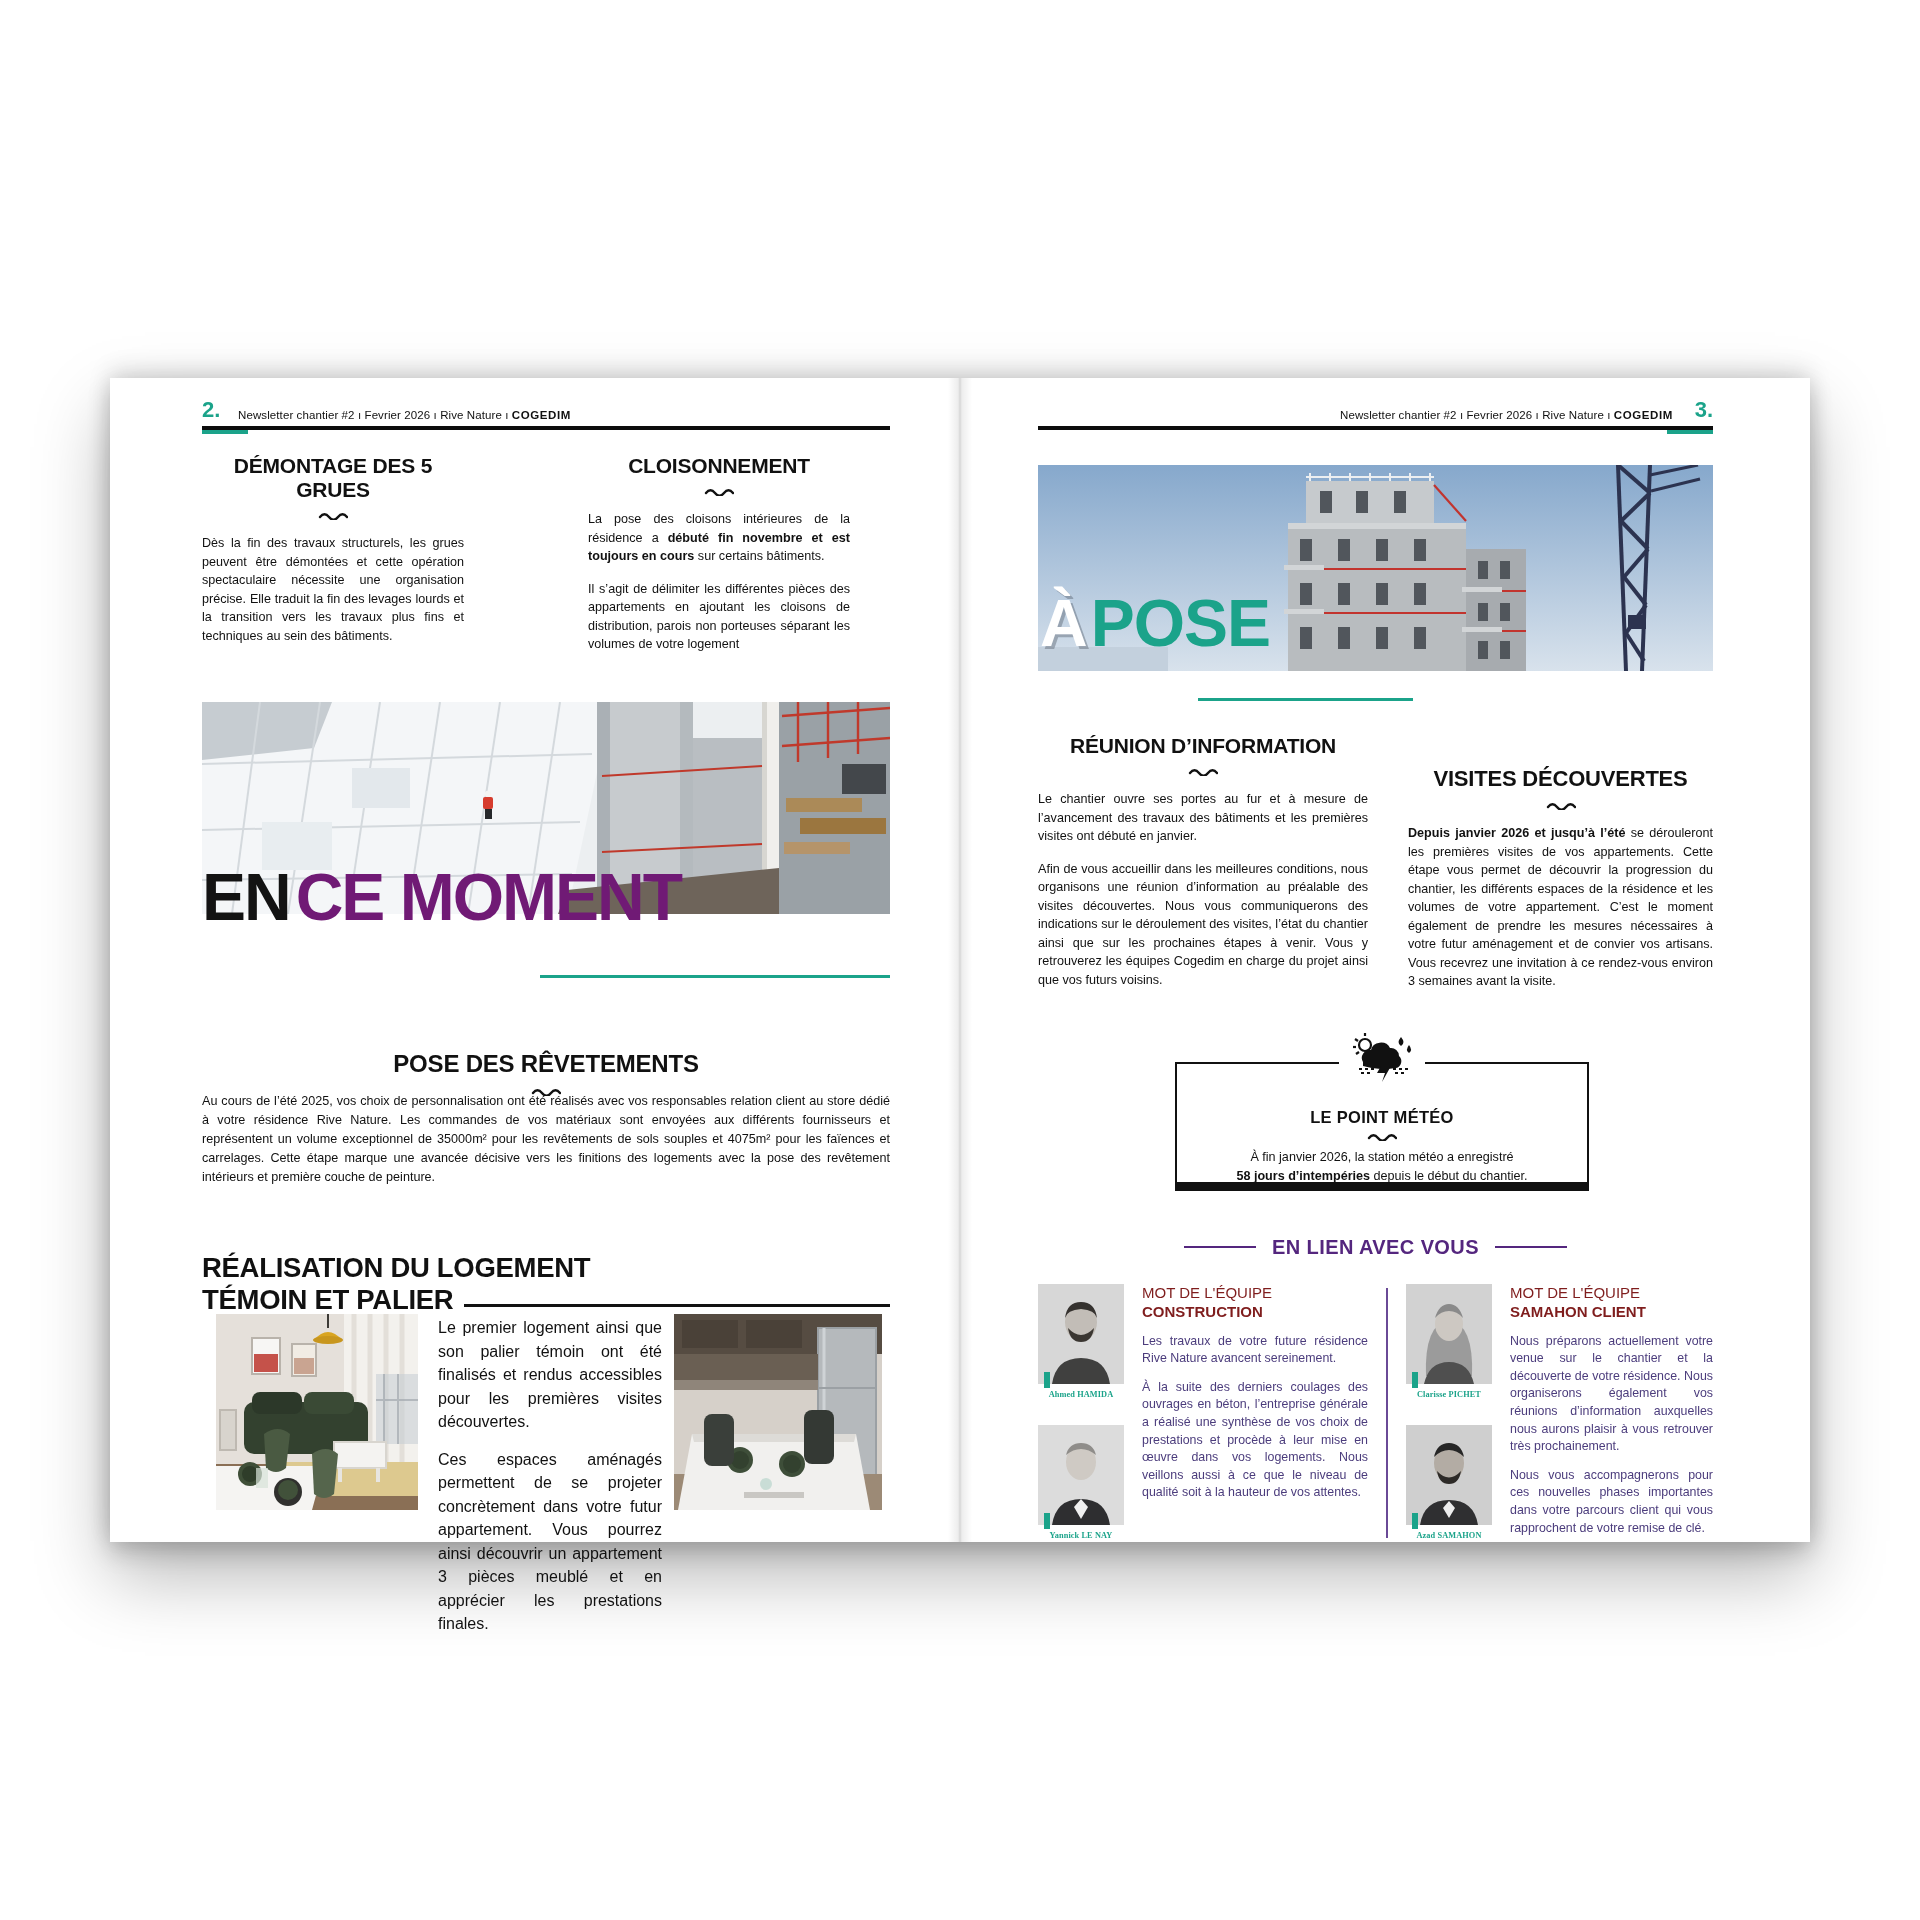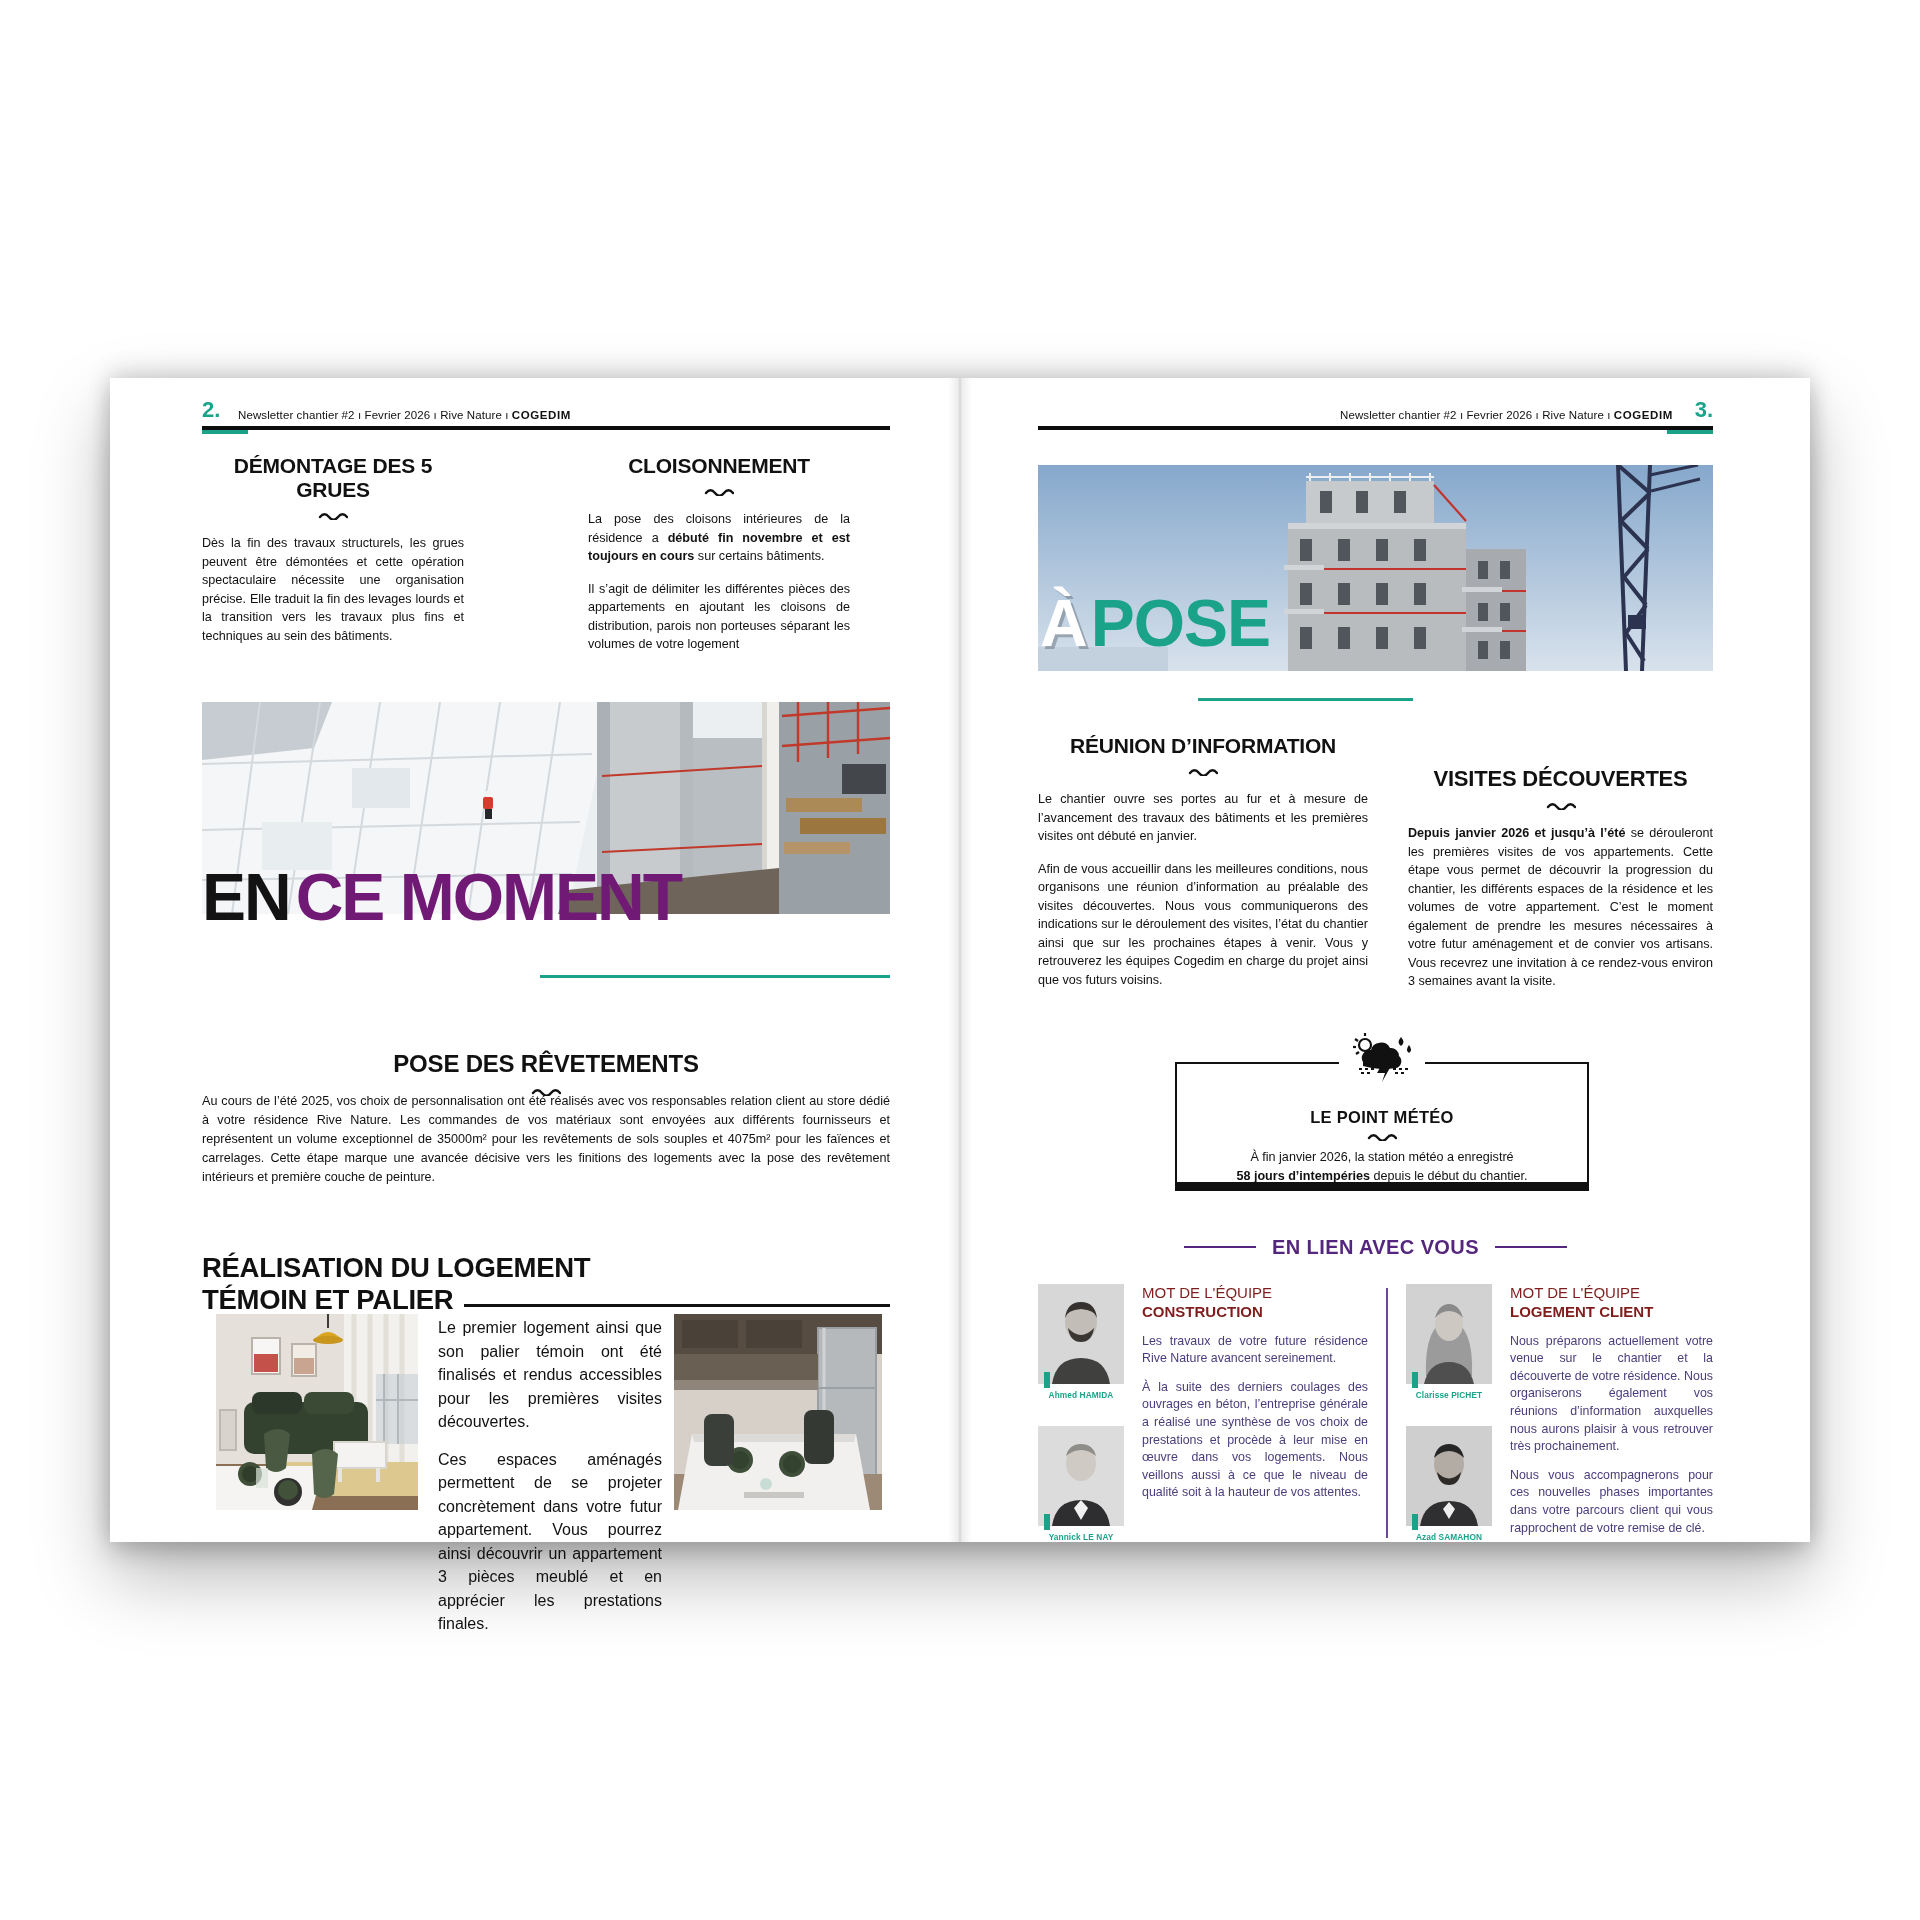--- a/index.html
+++ b/index.html
@@ -72,21 +72,21 @@
   .meteo-lines{margin-top:7px;font-size:12.6px;line-height:1.5;}
 
   .lien-head{position:absolute;left:78px;top:858px;width:675px;text-align:center;color:#54267e;
              font-size:20px;font-weight:bold;letter-spacing:.4px;}
   .lien-dash{display:inline-block;vertical-align:middle;width:72px;height:2.5px;background:#54267e;margin:0 16px 3px;}
   .team{position:absolute;left:78px;top:906px;width:675px;height:258px;display:flex;}
   .team-col{display:flex;}
   .team-col-1{width:330px;}
   .team-divider{width:2px;background:#6a4a96;margin:4px 18px 4px 18px;}
   .team-col-2{flex:1;}
-  .shots{width:90px;flex:none;}
+  .shots{width:90px;flex:none;font-family:Liberation Serif, serif;}
   .headshot{position:relative;width:86px;height:100px;}
   .headshot svg{display:block;width:100%;height:100%;}
   .shot-mark{position:absolute;left:6px;bottom:-4px;width:6px;height:16px;background:#1ba38a;}
   .shot-name{margin-top:6px;width:86px;text-align:center;font-size:8.3px;font-weight:bold;color:#1ba38a;letter-spacing:.1px;}
   .shot-gap{height:26px;}
   .team-text{flex:1;padding-left:14px;color:#4b3c7c;}
   .team-text h4{margin:0;font-size:15px;font-weight:normal;color:#7f1d1d;line-height:1.25;}
   .team-text h4 b{display:block;font-weight:bold;}
   .team-text p{margin:11px 0 0;font-size:12.4px;line-height:1.42;text-align:justify;}
 </style>
@@ -477,21 +477,21 @@
                 <path d="M28 32 q3 -14 15 -14 q12 0 15 14 q-7 -7 -15 -7 q-8 0 -15 7z" fill="#262626"></path>
                 <path d="M31 46 q12 13 24 0 q-2 13 -12 13 q-10 0 -12 -13z" fill="#2d2a27"></path>
                 <path d="M14 100 q4 -25 29 -25 q25 0 29 25z" fill="#2f2f31"></path>
                 <polygon points="43,76 37,83 43,93 49,83" fill="#ededed"></polygon>
               </svg>
               <span class="shot-mark"></span>
             </div>
             <div class="shot-name">Azad SAMAHON</div>
           </div>
           <div class="team-text">
-            <h4><span>MOT DE L'ÉQUIPE</span><b>LOGEMENT CLIENT</b></h4>
+            <h4><span>MOT DE L'ÉQUIPE</span><b>SAMAHON CLIENT</b></h4>
             <p>Nous préparons actuellement votre venue sur le chantier et la découverte de votre résidence. Nous organiserons également vos réunions d’information auxquelles nous aurons plaisir à vous retrouver très prochainement.</p>
             <p>Nous vous accompagnerons pour ces nouvelles phases importantes dans votre parcours client qui vous rapprochent de votre remise de clé.</p>
           </div>
         </div>
 
       </div>
     </div>
 
     <div class="fold"></div>
   </div>

